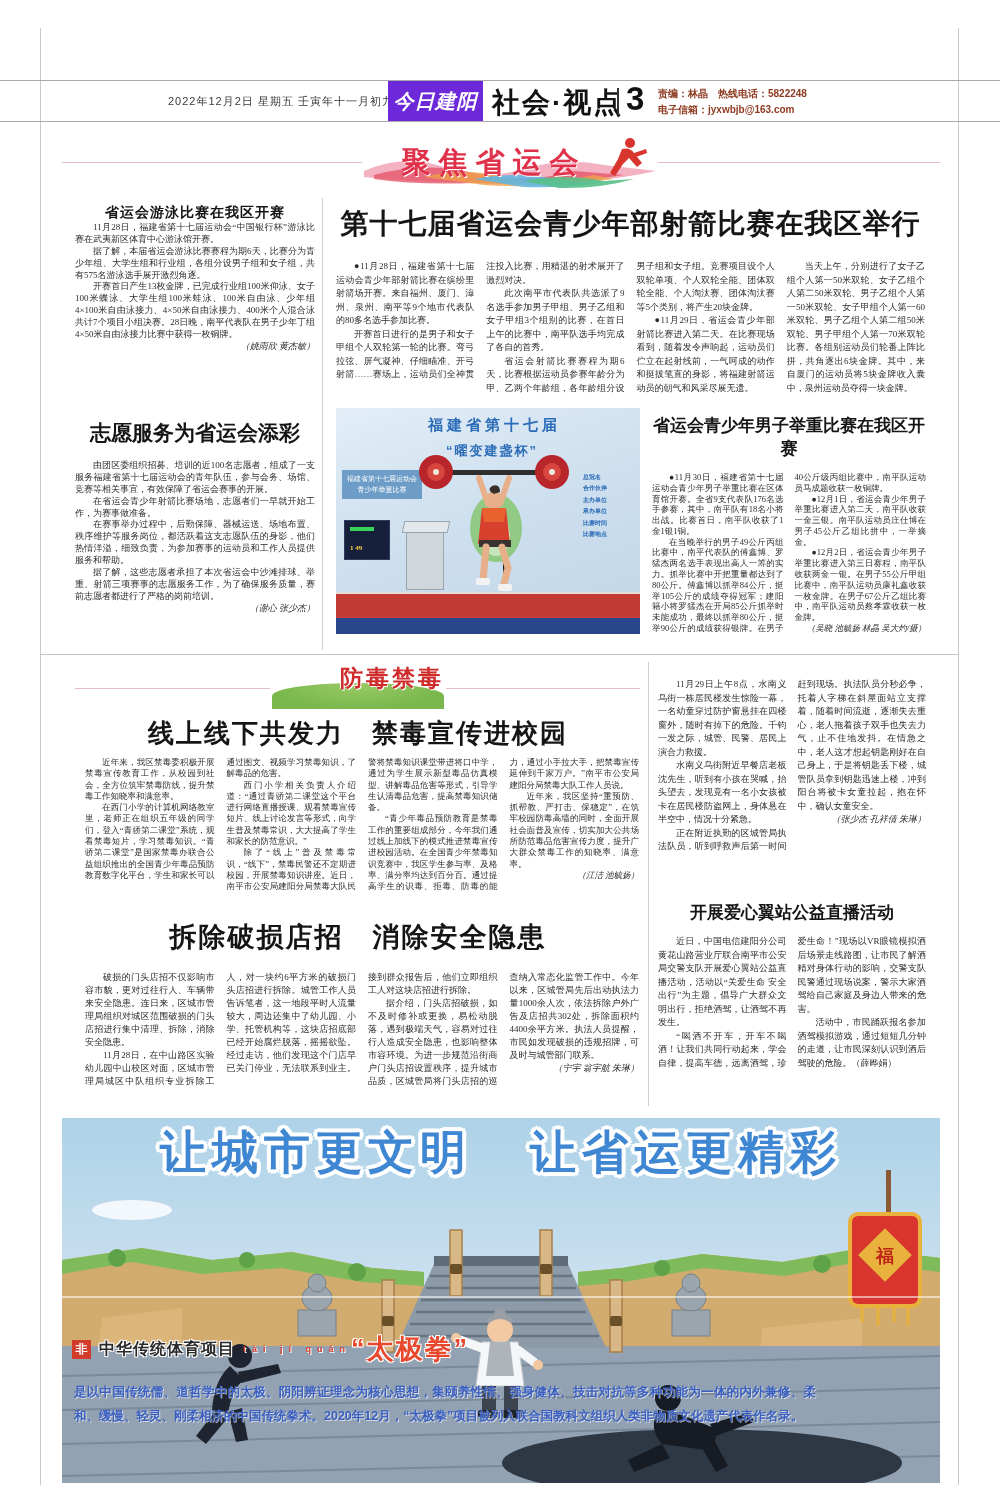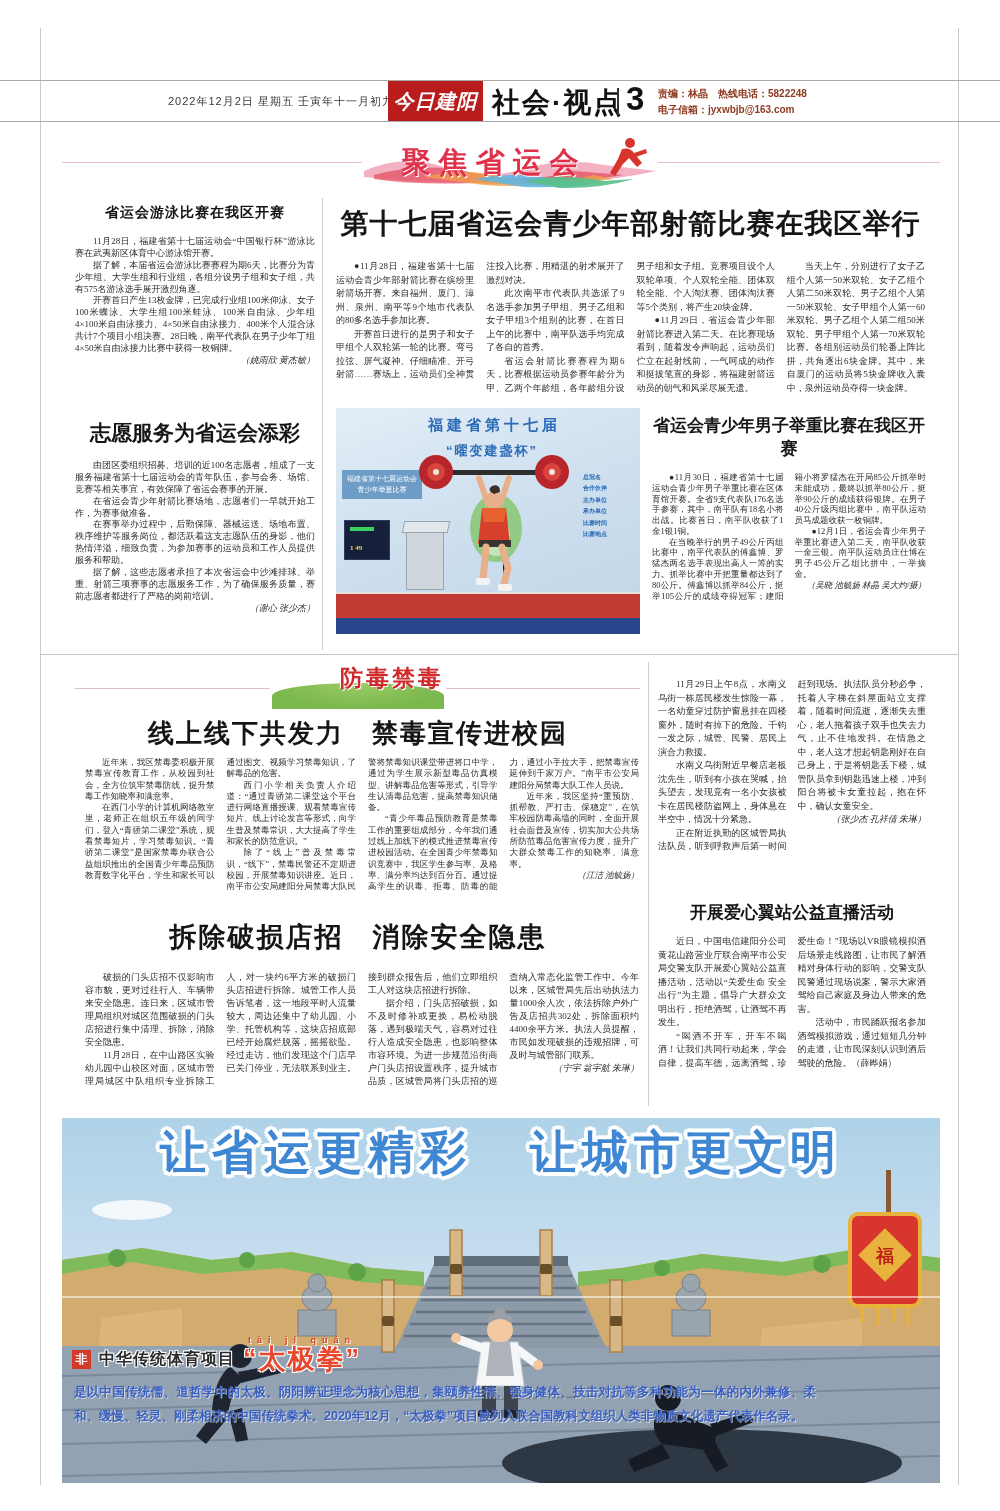--- a/index.html
+++ b/index.html
@@ -6,21 +6,21 @@
   body{width:1000px;height:1511px;background:#fdfdfd;font-family:"Liberation Serif",serif;color:#222;}
   .page{position:relative;width:1000px;height:1511px;background:#ffffff;overflow:hidden;}
   .abs{position:absolute;}
   .frame{position:absolute;top:28px;bottom:26px;width:0;border-left:1px solid #c9c9c9;}
   .hrule{position:absolute;left:0;width:1000px;height:0;border-top:1px solid #a9a9a9;}
   .thin-gray{position:absolute;border-top:1px solid #c4c4c4;height:0;}
   .pink-line{position:absolute;height:1px;background:#e6bcc6;}
 
   
   .date-line{position:absolute;left:168px;top:94px;font-size:11px;color:#3a3a3a;letter-spacing:1px;font-family:"Liberation Sans",sans-serif;}
-  .masthead{position:absolute;left:388px;top:81px;width:95px;height:40px;background:#b91c1c;color:#fff;
+  .masthead{position:absolute;left:388px;top:81px;width:95px;height:40px;background:#6d28d9;color:#fff;
     display:flex;align-items:center;justify-content:center;font-family:"DejaVu Serif",serif;
     font-size:20px;font-weight:bold;font-style:italic;letter-spacing:1px;}
   .section-title{position:absolute;left:492px;top:84px;font-size:28px;font-weight:bold;letter-spacing:2px;color:#111;font-family:"Liberation Sans",sans-serif;}
   .pagenum-div{position:absolute;left:617px;top:88px;height:27px;border-left:2px solid #333;}
   .page-number{position:absolute;left:626px;top:80px;font-size:33px;font-weight:bold;color:#111;font-family:"Liberation Sans",sans-serif;}
   .editor-block{position:absolute;left:658px;top:86px;font-size:10px;line-height:1.6;color:#8d3a20;font-weight:bold;font-family:"Liberation Sans",sans-serif;}
 
   
   .focus-banner{position:absolute;left:364px;top:131px;width:292px;height:58px;}
   .focus-banner svg{position:absolute;left:0;top:0;}
@@ -30,21 +30,21 @@
   
   .art-title{font-weight:bold;color:#151515;text-align:center;font-family:"Liberation Sans",sans-serif;}
   .body-text{text-align:justify;color:#2b2b2b;}
   .body-text p{margin:0;text-indent:2em;}
   .author{text-align:right;font-style:italic;}
   .cols4{column-count:4;column-gap:12px;overflow:hidden;}
   .cols2{column-count:2;column-gap:11px;overflow:hidden;}
 
   .swim{left:75px;top:204px;width:240px;}
   .swim .art-title{font-size:14px;letter-spacing:1px;}
-  .swim .body-text{margin-top:14px;font-size:9px;line-height:1.32;}
+  .swim .body-text{font-size:9px;line-height:1.32;}
   .volunteer{left:75px;top:419px;width:240px;}
   .volunteer .art-title{font-size:21px;font-family:"Liberation Serif",serif;}
   .volunteer .body-text{margin-top:13px;font-size:9px;line-height:1.32;}
 
   .archery{left:336px;top:205px;width:589px;}
   .archery .art-title{font-size:28px;letter-spacing:1px;}
   .archery .body-text{margin-top:17px;font-size:9px;line-height:1.5;height:142px;}
 
   .wl{left:652px;top:414px;width:274px;}
   .wl .art-title{font-size:17px;}
@@ -92,21 +92,21 @@
   .cartoon svg{position:absolute;left:0;top:0;z-index:1;}
   .cartoon .white-line{position:absolute;left:0;top:178px;width:878px;height:2px;background:rgba(255,255,255,.55);z-index:2;}
   .slogan{position:absolute;left:0;top:4px;width:878px;display:flex;justify-content:center;gap:58px;z-index:3;
     font-family:"Liberation Sans",sans-serif;font-weight:bold;font-size:46px;letter-spacing:6px;color:#3f87d2;
     text-shadow:-3px -3px 0 #fff,3px -3px 0 #fff,-3px 3px 0 #fff,3px 3px 0 #fff,0 4px 0 #fff,0 -4px 0 #fff,4px 0 0 #fff,-4px 0 0 #fff;}
   .heritage{position:absolute;left:10px;top:218px;z-index:3;display:flex;align-items:flex-end;gap:8px;font-family:"Liberation Sans",sans-serif;}
   .heritage .seal{width:19px;height:19px;background:#d23b2a;color:#fff;font-size:12px;font-weight:bold;
     display:flex;align-items:center;justify-content:center;margin-bottom:4px;}
   .heritage .prefix{font-size:16px;font-weight:bold;color:#2b2b2b;letter-spacing:1px;margin-bottom:3px;
     text-shadow:1px 1px 0 #fff,-1px -1px 0 #fff,1px -1px 0 #fff,-1px 1px 0 #fff;}
-  .heritage .taiji{display:flex;flex-direction:column;align-items:center;line-height:1;}
+  .heritage .taiji{display:flex;align-items:center;line-height:1;}
   .heritage .pinyin{font-size:9px;color:#d8402e;font-weight:bold;letter-spacing:6px;margin-bottom:1px;text-shadow:1px 1px 0 #fff;}
   .heritage .tjq{font-size:27px;color:#e8492e;font-weight:bold;letter-spacing:2px;
     text-shadow:1px 1px 0 #fff,-1px -1px 0 #fff,1px -1px 0 #fff,-1px 1px 0 #fff;}
   .cartoon .desc{position:absolute;left:12px;top:262px;width:742px;z-index:3;font-size:12.5px;font-weight:bold;
     color:#3a5fc0;line-height:1.95;font-family:"Liberation Sans",sans-serif;text-align:justify;
     text-shadow:1px 1px 0 rgba(255,255,255,.6);}
 </style>
 </head>
 <body>
 
@@ -224,20 +224,21 @@
     <div class="stage-red"></div>
     <div class="stage-blue"></div>
   </div>
 
   <div class="abs wl">
     <div class="art-title">省运会青少年男子举重比赛在我区开赛</div>
     <div class="body-text cols2">
       <p>●11月30日，福建省第十七届运动会青少年男子举重比赛在区体育馆开赛。全省9支代表队176名选手参赛，其中，南平队有18名小将出战。比赛首日，南平队收获了1金1银1铜。</p>
       <p>在当晚举行的男子49公斤丙组比赛中，南平代表队的傅鑫博、罗猛杰两名选手表现出高人一筹的实力。抓举比赛中开把重量都达到了80公斤。傅鑫博以抓举84公斤，挺举105公斤的成绩夺得冠军；建阳籍小将罗猛杰在开局85公斤抓举时未能成功，最终以抓举80公斤，挺举90公斤的成绩获得银牌。在男子40公斤级丙组比赛中，南平队运动员马成题收获一枚铜牌。</p>
       <p>●12月1日，省运会青少年男子举重比赛进入第二天，南平队收获一金三银。南平队运动员庄仕博在男子45公斤乙组比拼中，一举摘金。</p>
+      <p>●12月2日，省运会青少年男子举重比赛进入第三日赛程，南平队收获两金一银。在男子55公斤甲组比赛中，南平队运动员康礼鑫收获一枚金牌。在男子67公斤乙组比赛中，南平队运动员蔡孝霖收获一枚金牌。</p>
       <div class="author">（吴晓 池毓扬 林晶 吴大灼/摄）</div>
     </div>
   </div>
 
   <div class="thin-gray" style="left:40px;top:654px;width:918px;"></div>
   <div class="abs" style="left:648px;top:662px;height:444px;border-left:1px solid #cfcfcf;"></div>
 
   <div class="pink-line" style="left:75px;top:688px;width:195px;"></div>
   <div class="pink-line" style="left:446px;top:688px;width:194px;"></div>
   <div class="drug-banner">
@@ -360,22 +361,22 @@
 
       <g fill="#161b24">
         <circle cx="606" cy="280" r="13"></circle>
         <path d="M596,292 q-10,18 4,34 l44,6 q14,-8 8,-22 l-34,-14 z"></path>
         <path d="M648,306 l40,-12 4,10 -38,14 z"></path>
         <path d="M600,326 l-34,16 6,12 36,-14 z M640,330 l14,24 12,-6 -14,-26 z"></path>
       </g>
     </svg>
     <div class="white-line"></div>
     <div class="slogan">
+      <span>让城市更文明</span>
       <span>让省运更精彩</span>
-      <span>让城市更文明</span>
     </div>
     <div class="heritage">
       <span class="seal">非</span>
       <span class="prefix">中华传统体育项目</span>
       <span class="taiji">
         <span class="pinyin">tài jí quán</span>
         <span class="tjq">“太极拳”</span>
       </span>
     </div>
     <div class="desc">是以中国传统儒、道哲学中的太极、阴阳辨证理念为核心思想，集颐养性情、强身健体、技击对抗等多种功能为一体的内外兼修、柔和、缓慢、轻灵、刚柔相济的中国传统拳术。2020年12月，“太极拳”项目被列入联合国教科文组织人类非物质文化遗产代表作名录。</div>

